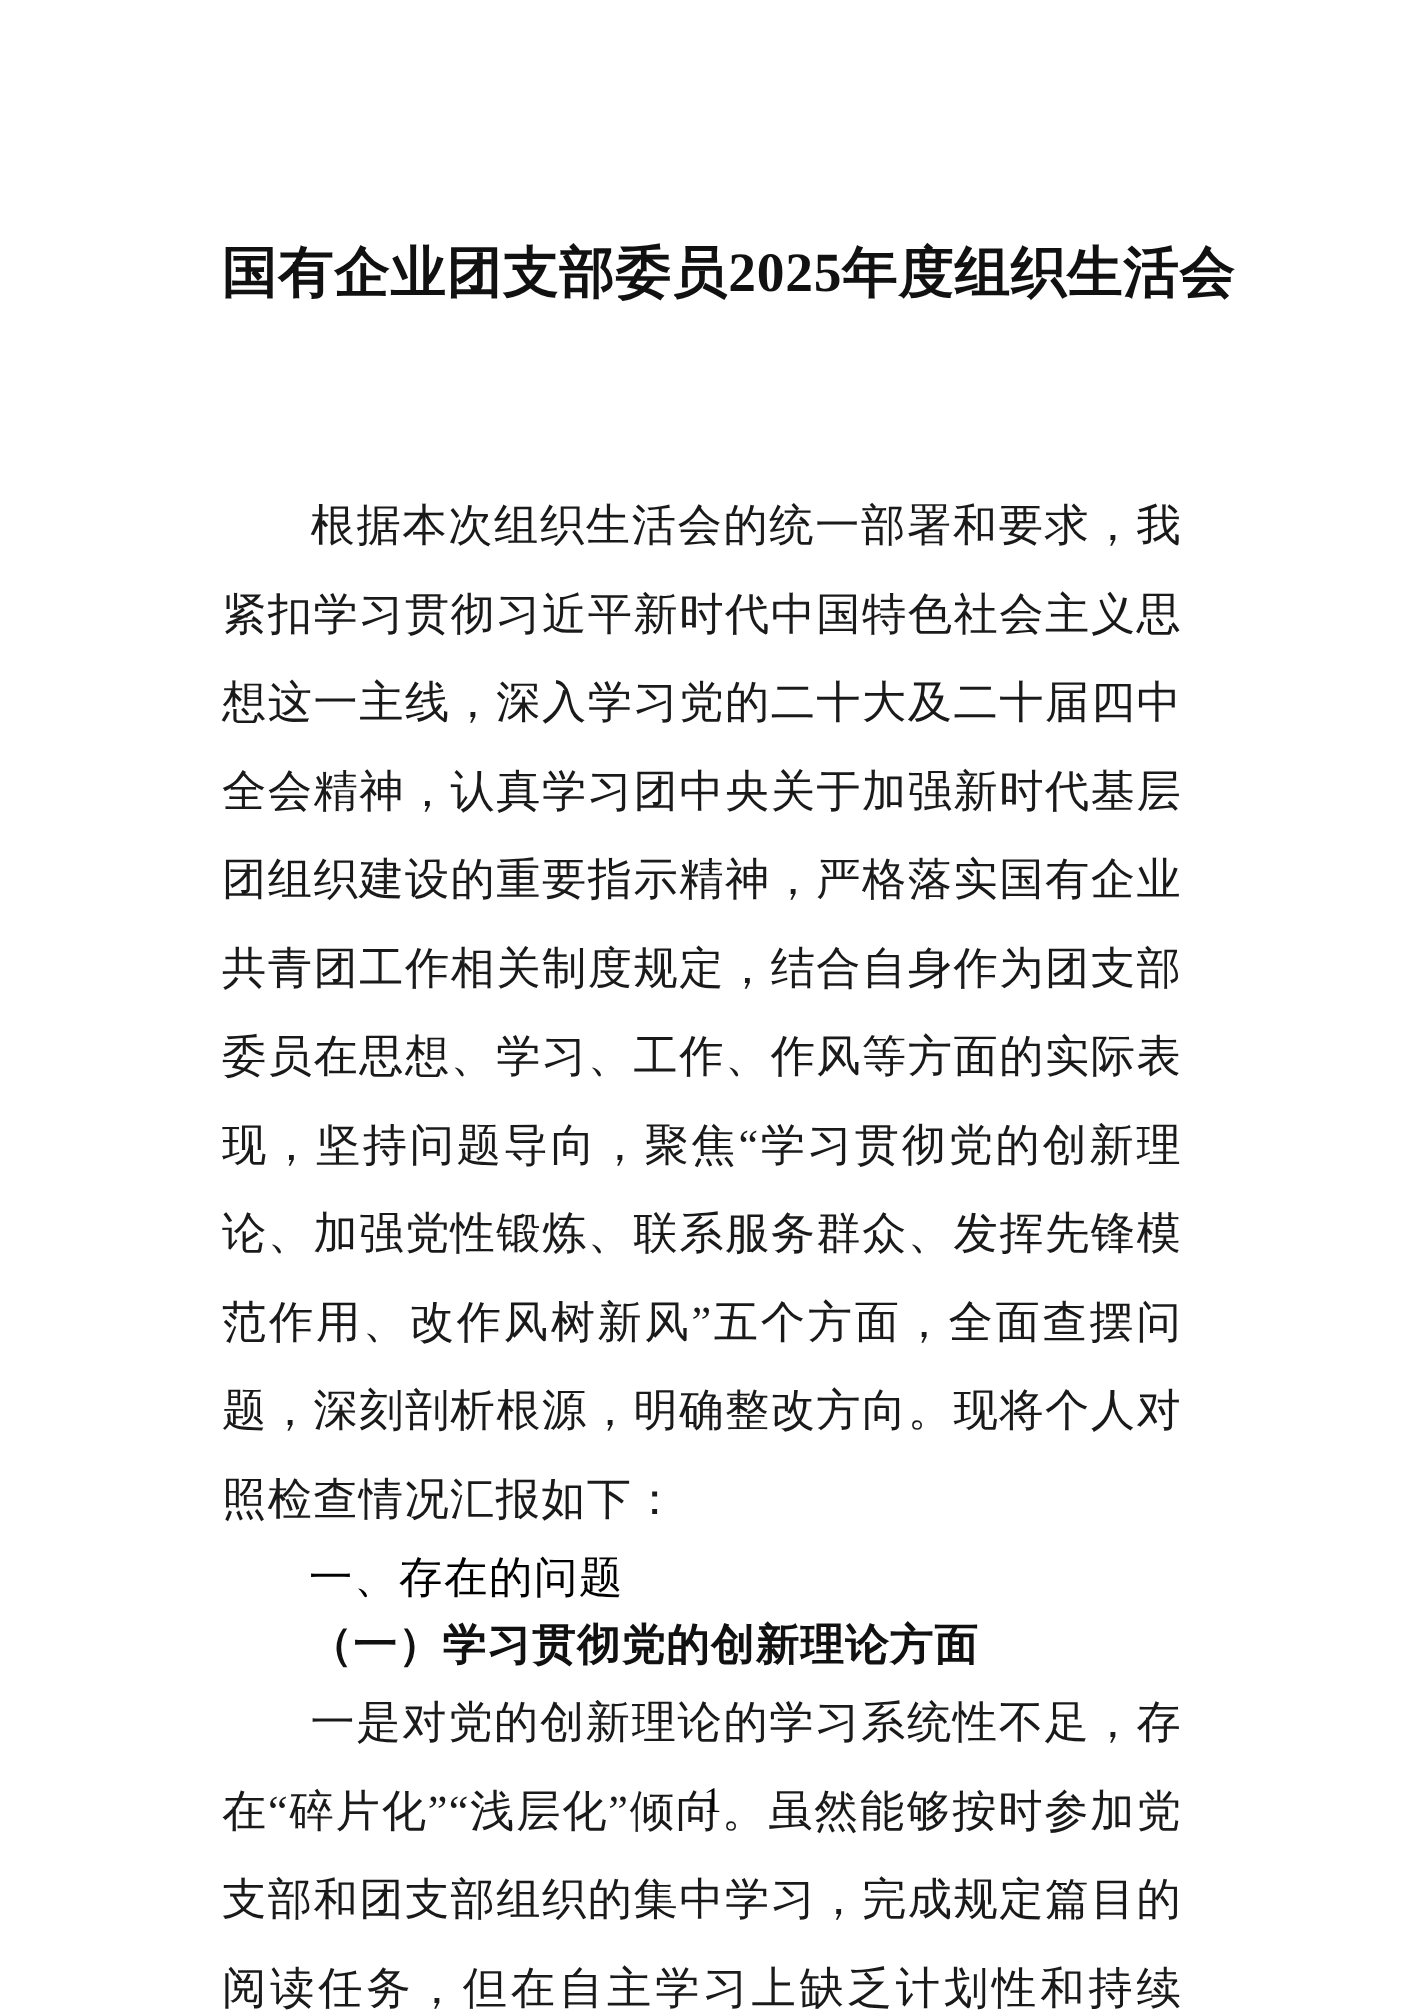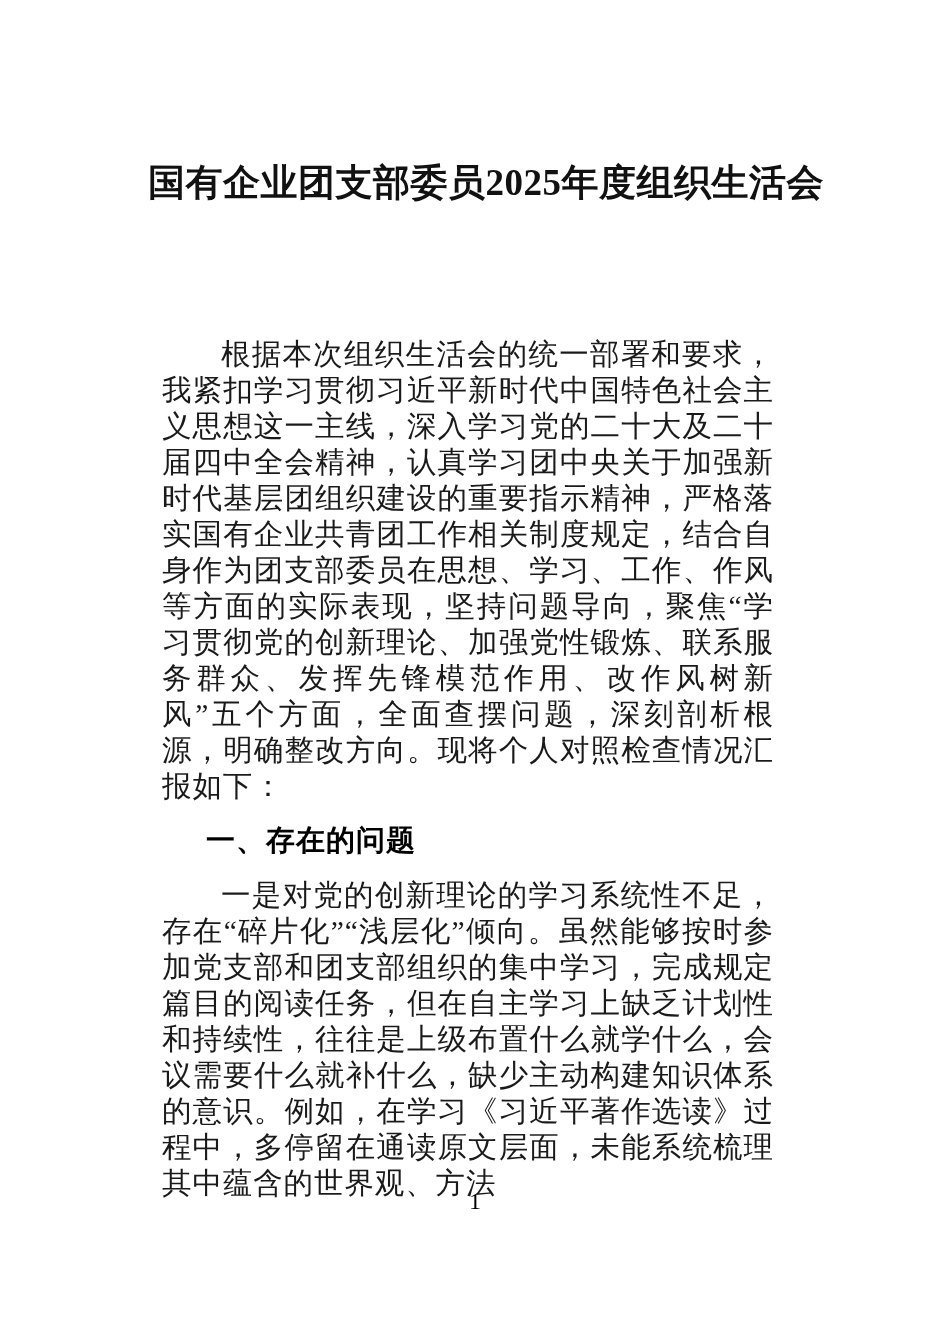--- a/index.html
+++ b/index.html
@@ -45,33 +45,33 @@
   .body-region {
     position: absolute;
     left: 148px;
     top: 322px;
     width: 640px;
   }
 
   .para {
     font-family: "Liberation Serif", "DejaVu Serif", serif;
     font-size: 29.5px;
-    line-height: 36px;
+    line-height: 59px;
     text-align: justify;
     text-justify: inter-character;
     text-align-last: left;
     letter-spacing: 0.9px;
-    margin: 14px;
+    margin: 0;
     color: #1a1a1a;
   }
   .para.indent { text-indent: 2em; }
 
   .h1-sec {
     font-family: "Liberation Sans", "DejaVu Sans", sans-serif;
-    font-weight: 700;
+    font-weight: 400;
     font-size: 29px;
     line-height: 45px;
     letter-spacing: 1px;
     margin: 0;
     text-indent: 2em;
     color: #000000;
   }
 
   .h2-sec {
     font-family: "Liberation Serif", "DejaVu Serif", serif;
@@ -105,20 +105,21 @@
   <div class="doc-title">
     <span class="tl-line">国有企业团支部委员2025年度组织生活会</span>
   </div>
 
   <div class="body-region">
 
     <p class="para indent">根据本次组织生活会的统一部署和要求，我紧扣学习贯彻习近平新时代中国特色社会主义思想这一主线，深入学习党的二十大及二十届四中全会精神，认真学习团中央关于加强新时代基层团组织建设的重要指示精神，严格落实国有企业共青团工作相关制度规定，结合自身作为团支部委员在思想、学习、工作、作风等方面的实际表现，坚持问题导向，聚焦“学习贯彻党的创新理论、加强党性锻炼、联系服务群众、发挥先锋模范作用、改作风树新风”五个方面，全面查摆问题，深刻剖析根源，明确整改方向。现将个人对照检查情况汇报如下：</p>
 
     <h1 class="h1-sec">一、存在的问题</h1>
 
+    <h2 class="h2-sec">（一）学习贯彻党的创新理论方面</h2>
 
     <p class="para indent">一是对党的创新理论的学习系统性不足，存在“碎片化”“浅层化”倾向。虽然能够按时参加党支部和团支部组织的集中学习，完成规定篇目的阅读任务，但在自主学习上缺乏计划性和持续性，往往是上级布置什么就学什么，会议需要什么就补什么，缺少主动构建知识体系的意识。例如，在学习《习近平著作选读》过程中，多停留在通读原文层面，未能系统梳理其中蕴含的世界观、方法</p>
 
   </div>
 
   <div class="page-number">1</div>
 
 </div>
 
 </body></html>

